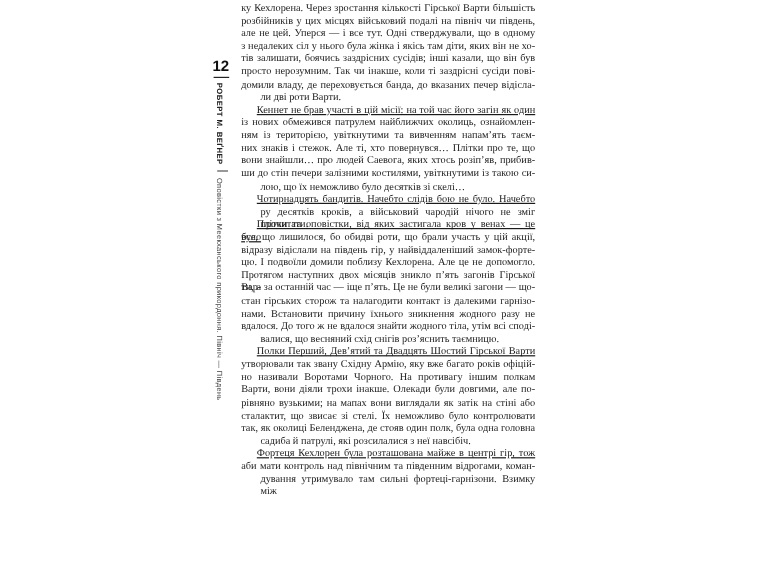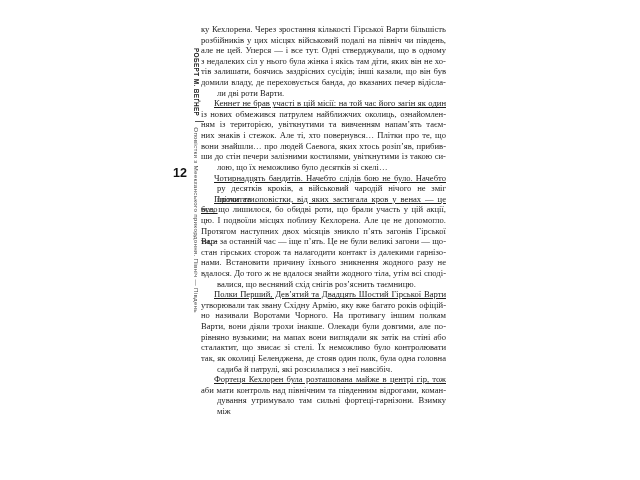--- a/index.html
+++ b/index.html
@@ -11,22 +11,22 @@
     overflow: hidden;
     font-family: "Liberation Serif", serif;
   }
   
   #margin-block {
     position: absolute;
     left: 173px;
     top: 48px;
     width: 18px;
     display: flex;
-    flex-direction: row;
-    align-items: center;
+    flex-direction: column;
+    align-items: flex-end;
   }
   #page-number {
     font-family: "Liberation Sans", sans-serif;
     font-weight: bold;
     font-size: 12.5px;
     color: #111111;
     line-height: 14px;
   }
   .h-rule {
     width: 13px;
@@ -60,21 +60,21 @@
   #book-title {
     font-family: "Liberation Sans", sans-serif;
     font-size: 6.2px;
     letter-spacing: 0.3px;
     color: #444444;
   }
   
   #text-column {
     position: absolute;
     left: 201px;
-    top: 24px;
+    top: 1px;
     width: 245px;
     font-size: 8.6px;
     line-height: 10.62px;
     color: #1b1b1b;
   }
   .tl {
     text-align: justify;
     text-align-last: justify;
     white-space: normal;
     height: 10.62px;
@@ -95,34 +95,36 @@
       <span id="book-author">Роберт М. Веґнер</span><span class="v-sep"></span><span id="book-title">Оповістки з Меекханського прикордоння. Північ — Південь</span>
     </div>
   </div>
 
   <div id="text-column">
       <div class="tl">ку Кехлорена. Через зростання кількості Гірської Варти більшість</div>
       <div class="tl">розбійників у цих місцях військовий подалі на північ чи південь,</div>
       <div class="tl">але не цей. Уперся — і все тут. Одні стверджували, що в одному</div>
       <div class="tl">з недалеких сіл у нього була жінка і якісь там діти, яких він не хо-</div>
       <div class="tl">тів залишати, боячись заздрісних сусідів; інші казали, що він був</div>
+      <div class="tl">просто нерозумним. Так чи інакше, коли ті заздрісні сусіди пові-</div>
       <div class="tl">домили владу, де переховується банда, до вказаних печер відісла-</div>
       <div class="tl last">ли дві роти Варти.</div>
       <div class="tl ind">Кеннет не брав участі в цій місії: на той час його загін як один</div>
       <div class="tl">із нових обмежився патрулем найближчих околиць, ознайомлен-</div>
       <div class="tl">ням із територією, увіткнутими та вивченням напам’ять таєм-</div>
       <div class="tl">них знаків і стежок. Але ті, хто повернувся… Плітки про те, що</div>
       <div class="tl">вони знайшли… про людей Саевога, яких хтось розіп’яв, прибив-</div>
       <div class="tl">ши до стін печери залізними костилями, увіткнутими із такою си-</div>
       <div class="tl last">лою, що їх неможливо було десятків зі скелі…</div>
       <div class="tl ind">Чотирнадцять бандитів. Начебто слідів бою не було. Начебто</div>
       <div class="tl last">ру десятків кроків, а військовий чародій нічого не зміг прочитати.</div>
       <div class="tl ind">Плітки та оповістки, від яких застигала кров у венах — це було</div>
       <div class="tl">все, що лишилося, бо обидві роти, що брали участь у цій акції,</div>
-      <div class="tl">цю. І подвоїли місцях поблизу Кехлорена. Але це не допомогло.</div>
+      <div class="tl">відразу відіслали на південь гір, у найвіддаленіший замок-форте-</div>
+      <div class="tl">цю. І подвоїли домили поблизу Кехлорена. Але це не допомогло.</div>
       <div class="tl">Протягом наступних двох місяців зникло п’ять загонів Гірської Вар-</div>
       <div class="tl">ти, а за останній час — іще п’ять. Це не були великі загони — що-</div>
       <div class="tl">стан гірських сторож та налагодити контакт із далекими гарнізо-</div>
       <div class="tl">нами. Встановити причину їхнього зникнення жодного разу не</div>
       <div class="tl">вдалося. До того ж не вдалося знайти жодного тіла, утім всі споді-</div>
       <div class="tl last">валися, що весняний схід снігів роз’яснить таємницю.</div>
       <div class="tl ind">Полки Перший, Дев’ятий та Двадцять Шостий Гірської Варти</div>
       <div class="tl">утворювали так звану Східну Армію, яку вже багато років офіцій-</div>
       <div class="tl">но називали Воротами Чорного. На противагу іншим полкам</div>
       <div class="tl">Варти, вони діяли трохи інакше. Олекади були довгими, але по-</div>

